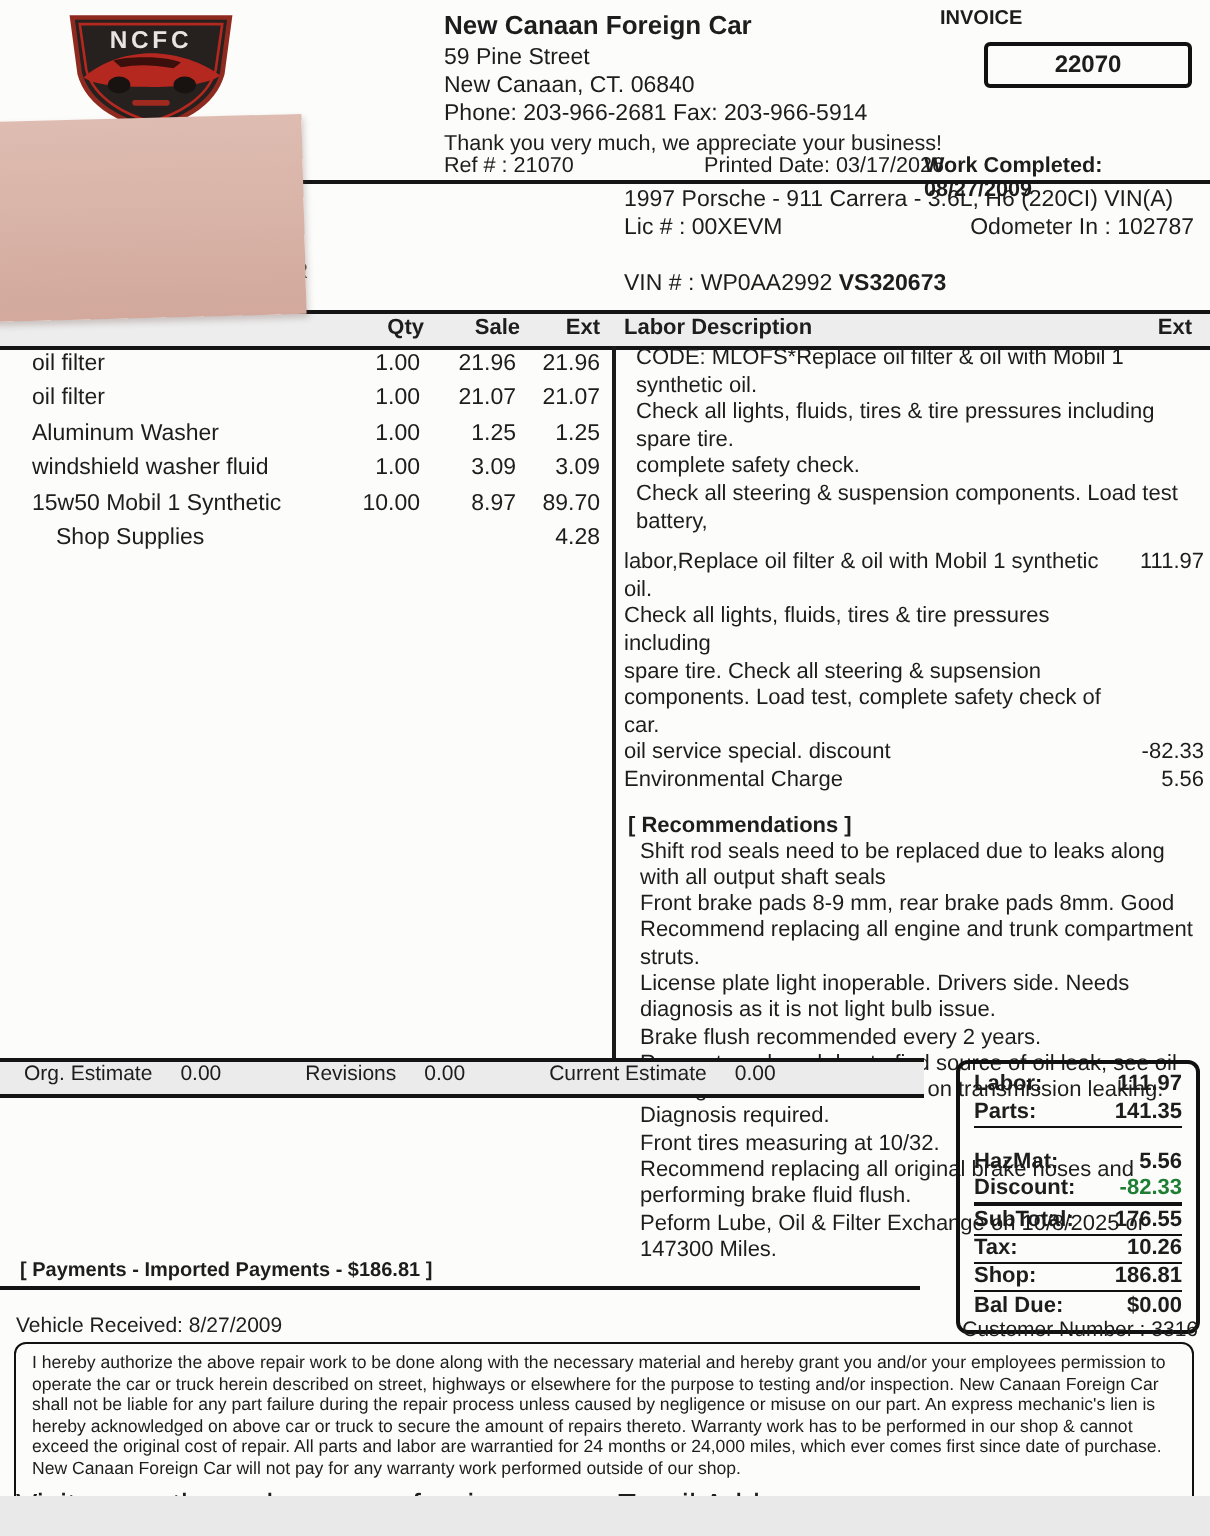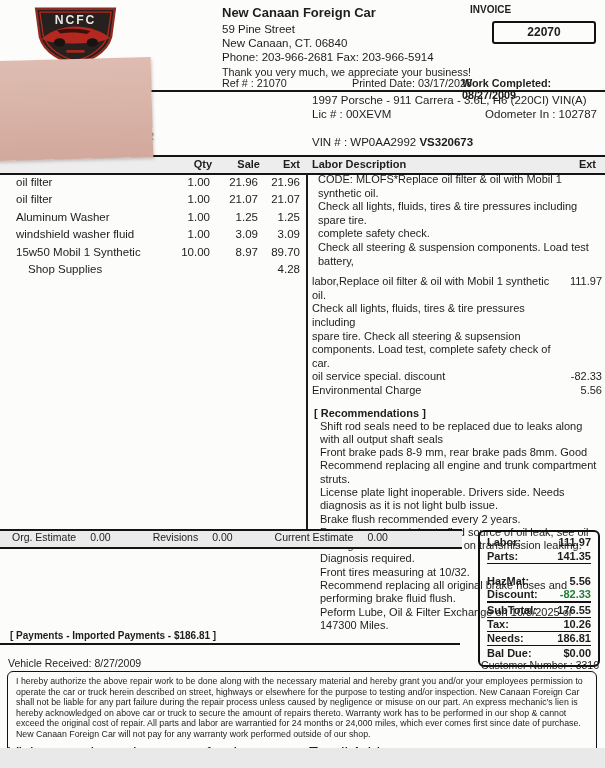--- a/index.html
+++ b/index.html
@@ -266,21 +266,21 @@
       </div>
       <div class="trow line">
         <span class="tlabel">SubTotal:</span>
         <span class="tval">176.55</span>
       </div>
       <div class="trow line">
         <span class="tlabel">Tax:</span>
         <span class="tval">10.26</span>
       </div>
       <div class="trow line">
-        <span class="tlabel">Needs:</span>
+        <span class="tlabel">Shop:</span>
         <span class="tval">186.81</span>
       </div>
       <div class="trow">
         <span class="tlabel">Bal Due:</span>
         <span class="tval">$0.00</span>
       </div>
     </div>
 
   <div id="payments" class="abs">[ Payments - Imported Payments - $186.81 ]</div>
   <div id="pay-line" class="abs"></div>

